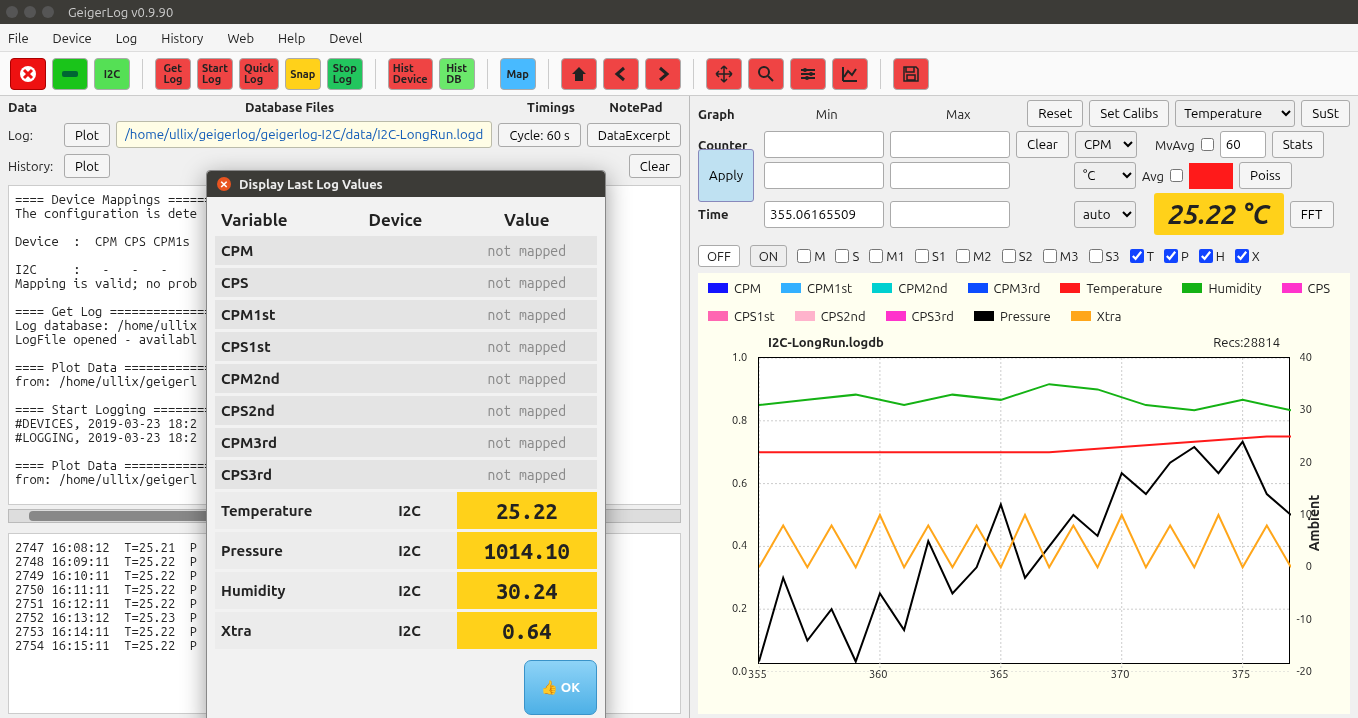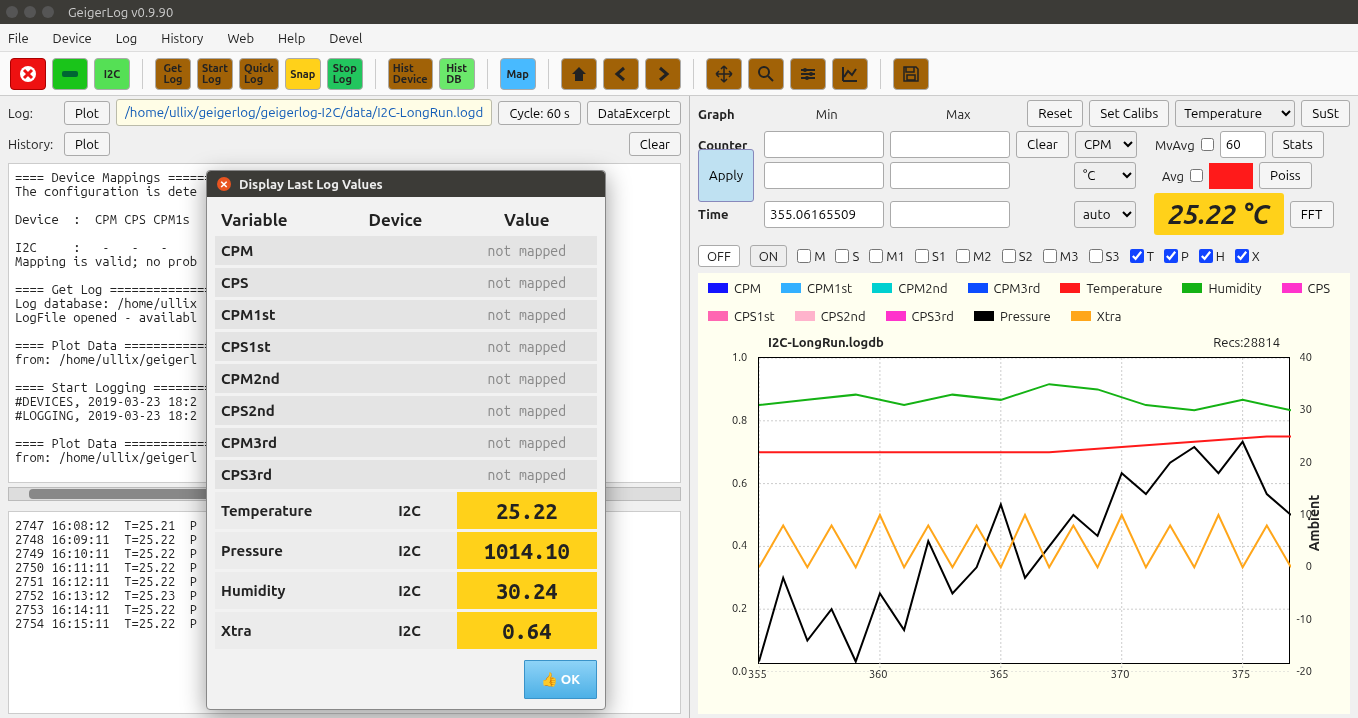--- a/index.html
+++ b/index.html
@@ -6,21 +6,21 @@
 body { background: #f0f0f0; font-size: 13px; color: #222; width: 1358px; height: 718px; overflow: hidden; position: relative; }
 
 .titlebar { background: #3c3b37; color: #ddd; height: 24px; display: flex; align-items: center; padding: 0 6px; font-size: 13px; }
 .titlebar .winbtn { width:12px; height:12px; border-radius:50%; background:#555; margin-right:6px; display:inline-block;}
 .titlebar .title { margin-left: 8px; color:#ccc; }
 
 .menubar { background: #f5f5f5; height: 28px; display: flex; align-items: center; padding: 0 8px; gap: 24px; border-bottom:1px solid #ddd;}
 .menubar span { cursor: pointer; }
 
 .toolbar { background: #fafafa; height: 44px; display: flex; align-items: center; padding: 4px 10px; gap: 6px; border-bottom:1px solid #ccc;}
-.tbtn { height: 32px; min-width: 36px; border: 1px solid #aaa; border-radius: 4px; background:#a16207; display:flex; align-items:center; justify-content:center; font-size:11px; font-weight:bold; cursor:pointer; padding:0 4px;}
+.tbtn { height: 32px; min-width: 36px; border: 1px solid #aaa; border-radius: 4px; background:#ef4444; display:flex; align-items:center; justify-content:center; font-size:11px; font-weight:bold; cursor:pointer; padding:0 4px;}
 .tbtn.red { background:#e11; color:#fff; border-color:#a00;}
 .tbtn.green { background:#1ac41a; }
 .tbtn.lime { background:#55e055; }
 .tbtn.yellow { background:#ffd11a; }
 .tbtn.orange { background:#22c55e; }
 .tbtn.greenish { background:#6be86b; }
 .tbtn.blue { background:#48baff; }
 .tbtn svg { pointer-events:none;}
 .vsep { width:1px; height:30px; background:#ccc; margin:0 6px;}
 
@@ -71,21 +71,21 @@
 .dialog .dbody{ padding:6px 8px 10px;}
 .dialog table { width:100%; border-collapse:separate; border-spacing:0 3px;}
 .dialog th { text-align:left; font-size:17px; font-weight:bold; padding:4px 6px;}
 .dialog th:nth-child(3){text-align:center;}
 .dialog td { background:#e4e4e4; padding:6px; font-size:15px; font-weight:bold;}
 .dialog td.val { text-align:center; font-family:"Ubuntu Mono",monospace; font-size:14px;}
 .dialog td.nm { color:#888; font-weight:normal;}
 .dialog tr.hi td.val { background:#ffd11a; color:#222; font-size:22px; font-weight:bold;}
 .dialog tr.hi td { background:#ececec;}
 .dialog tr.hi td:first-child{background:#ececec;}
-.dialog .okbtn{ float:right; margin-top:8px; background:linear-gradient(#8ed3f7,#4db0e6); border:1px solid #3a93c9; color:#fff; padding:11px 16px; border-radius:1px; cursor:pointer; font-weight:bold;}
+.dialog .okbtn{ float:right; margin-top:8px; background:linear-gradient(#8ed3f7,#4db0e6); border:1px solid #3a93c9; color:#fff; padding:19px 16px; border-radius:7px; cursor:pointer; font-weight:bold;}
 
 .tick{position:absolute;font-size:11px;color:#222;}
 </style>
 </head>
 <body>
 
 <div class="titlebar">
   <span class="winbtn"></span>
   <span class="winbtn"></span>
   <span class="winbtn"></span>
@@ -176,20 +176,26 @@
   <div class="vsep"></div>
   <div class="tbtn">
       <svg width="18" height="18">
         <path d="M2 2 L14 2 L16 4 L16 16 L2 16 Z M4 2 L4 7 L12 7 L12 2 M5 10 L13 10 L13 15 L5 15 Z" stroke="#222" stroke-width="1.5" fill="none"></path>
       </svg>
     </div>
 </div>
 
 <div class="main">
   <div class="left">
+    <div class="data-header">
+      <div>Data</div>
+      <div>Database Files</div>
+      <div style="flex:0 0 80px">Timings</div>
+      <div style="flex:0 0 90px">NotePad</div>
+    </div>
     <div class="logrow">
       <span class="label">Log:</span>
       <button class="smallbtn">Plot</button>
       <input class="pathinput" value="/home/ullix/geigerlog/geigerlog-I2C/data/I2C-LongRun.logdb" style="">
       <button class="smallbtn">Cycle: 60 s</button>
       <button class="smallbtn">DataExcerpt</button>
     </div>
     <div class="logrow">
       <span class="label">History:</span>
       <button class="smallbtn">Plot</button>
@@ -250,21 +256,21 @@
       <input type="text" style="width: 46px;" value="60">
       <button class="btn">Stats</button>
     </div>
     <div class="row">
       <span class="lab">Ambient</span>
       <input type="text" style="">
       <input type="text" style="">
       <button class="applybtn" style="position:absolute;">Apply</button>
       <div style="width:52px"></div>
       <select><option>°C</option></select>
-      <span style="margin-left:20px">Avg</span>
+      <span style="">Avg</span>
       <input type="checkbox" style="">
       <div class="redswatch"></div>
       <button class="btn">Poiss</button>
     </div>
     <div class="row">
       <span class="lab">Time</span>
       <input type="text" value="355.06165509" style="">
       <input type="text" style="">
       <div style="width:52px"></div>
       <select><option>auto</option></select>

